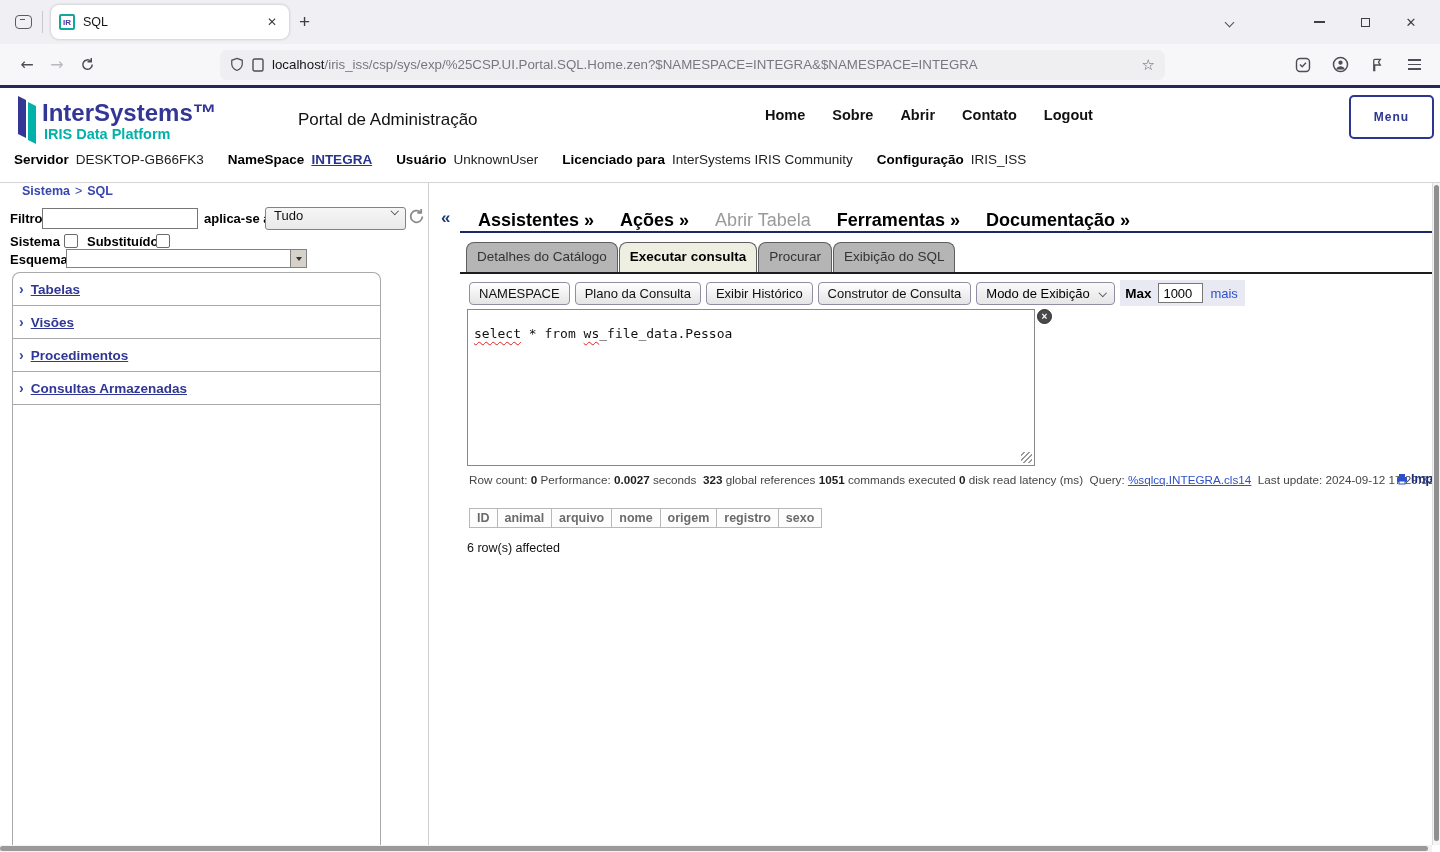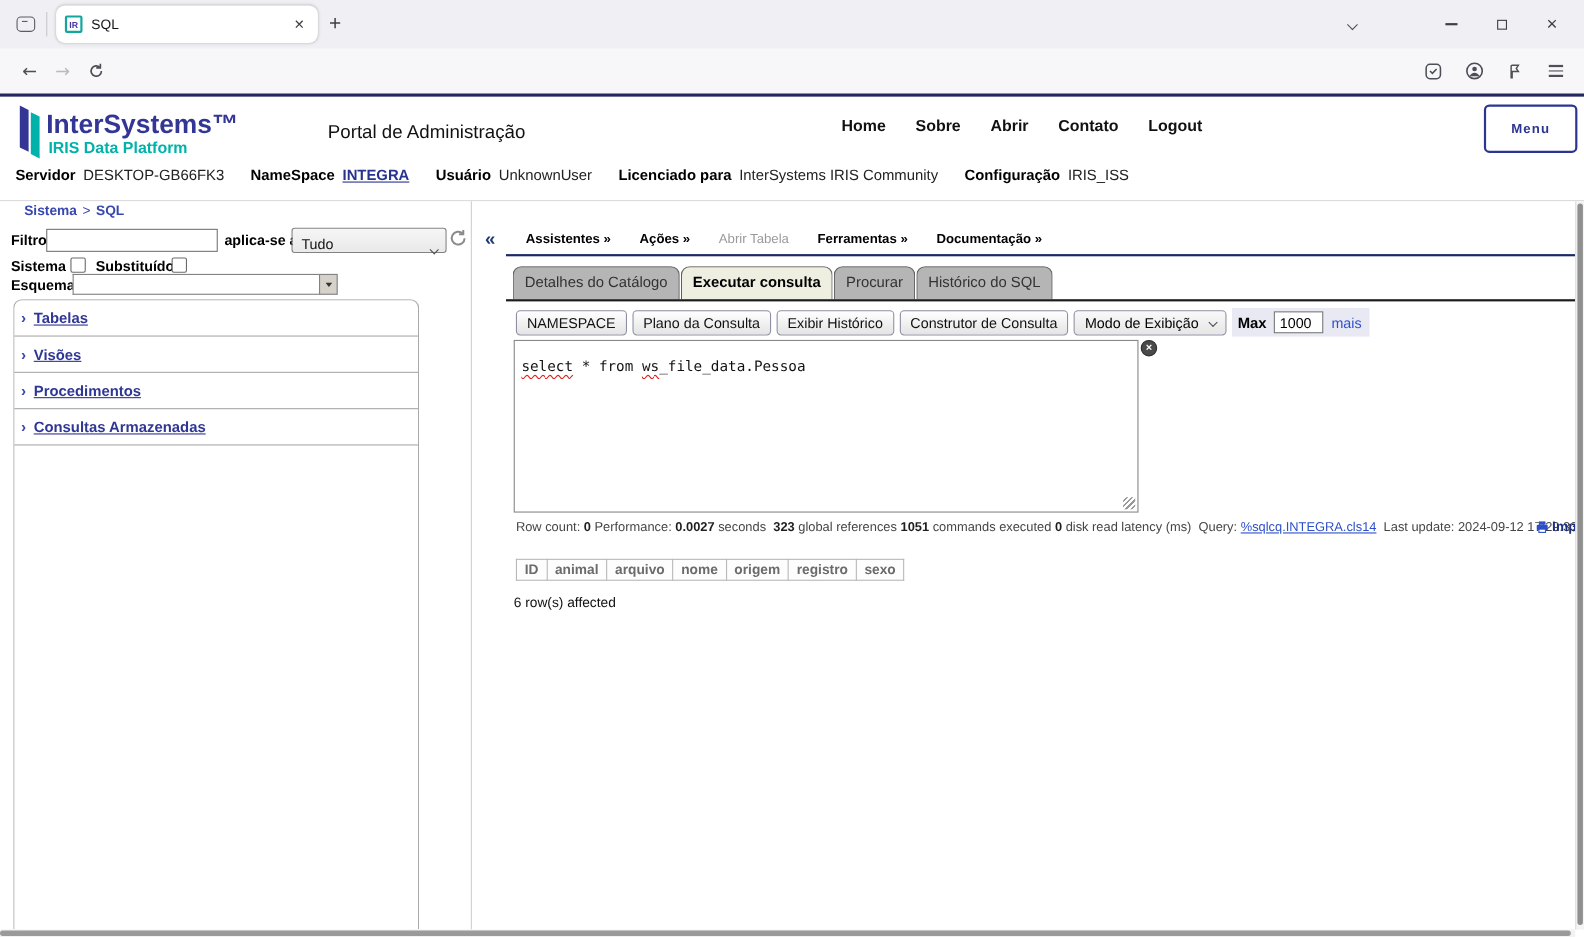--- a/index.html
+++ b/index.html
@@ -61,42 +61,42 @@
   .content { position:absolute; top:183px; left:0; width:1440px; height:669px; background:#fff; }
 
   
   .crumb { position:absolute; left:22px; top:1px; font-size:12.5px; font-weight:bold; color:#3747b0; }
   .crumb a { color:#3747b0; text-decoration:none; }
   .crumb .sep { margin:0 5px; color:#3747b0; font-weight:normal; }
   .lbl { font-weight:bold; font-size:13px; color:#000; }
   .filtro-lbl { position:absolute; left:10px; top:28px; }
   .filtro-input { position:absolute; left:42px; top:25px; width:156px; height:21px; border:1px solid #767676; font-size:13px; padding:0 4px; background:#fff; }
   .aplica-lbl { position:absolute; left:204px; top:28px; }
-  .tudo-select { position:absolute; left:265px; top:24px; width:141px; height:23px; border:1px solid #828282; border-radius:3px; background:linear-gradient(#f6f6f6,#e9e9e9); display:flex; align-items:flex-end; padding:0 8px; font-size:13px; color:#111; }
+  .tudo-select { position:absolute; left:265px; top:24px; width:141px; height:23px; border:1px solid #828282; border-radius:3px; background:linear-gradient(#f6f6f6,#e9e9e9); display:flex; align-items:flex-start; padding:0 8px; font-size:13px; color:#111; }
   .tudo-select .chev { margin-left:auto; width:5.5px; height:5.5px; }
   .refresh-btn { position:absolute; left:408px; top:25px; width:20px; height:20px; }
   .sistema-lbl { position:absolute; left:10px; top:51px; }
   .cb1 { position:absolute; left:64px; top:51px; }
   .subst-lbl { position:absolute; left:87px; top:51px; }
   .cb2 { position:absolute; left:156px; top:51px; }
   .checkbox { width:14px; height:14px; border:1.4px solid #6b6b6b; border-radius:2px; background:#fff; }
   .esquema-lbl { position:absolute; left:10px; top:69px; }
   .combo { position:absolute; left:66px; top:66px; display:flex; }
   .combo input { width:224px; height:19px; border:1px solid #828282; border-right:none; font-size:12px; padding:0 4px; }
   .combo-btn { width:17px; height:19px; background:#d6d2ca; border:1px solid #828282; display:flex; align-items:center; justify-content:center; }
   .tri-down { width:0; height:0; border-left:3.5px solid transparent; border-right:3.5px solid transparent; border-top:4.5px solid #333; }
   .tree-panel { position:absolute; left:12px; top:89px; width:369px; height:573px; border:1px solid #a9a9a9; border-radius:8px 8px 0 0; border-bottom:none; background:#fff; }
   .tree-row { height:33px; border-bottom:1px solid #a9a9a9; display:flex; align-items:center; padding-left:6px; gap:7px; }
   .tree-chev { color:#3747b0; font-size:14px; font-weight:bold; }
   .tree-link { color:#2f3694; font-size:13.5px; font-weight:bold; text-decoration:underline; }
   .v-divider { position:absolute; left:428px; top:0; width:1px; height:662px; background:#cfcfcf; }
 
   
   .collapse-btn { position:absolute; left:441px; top:25px; color:#1d3b72; font-size:17px; font-weight:bold; }
-  .menubar { position:absolute; left:478px; top:27px; display:flex; gap:26px; font-size:12px; }
+  .menubar { position:absolute; left:478px; top:27px; display:flex; gap:26px; font-size:18px; }
   .menubar .mi { font-weight:bold; color:#000; }
   .menubar .mi.disabled { font-weight:normal; color:#9a9a9a; }
   .menurule { position:absolute; left:460px; top:48px; width:972px; height:2px; background:#1b2a67; }
   .tabs { position:absolute; left:466px; top:59px; display:flex; }
   .tab-item { height:30px; padding:6px 10px 0; background:#b5b5b5; border:1px solid #5e5e5e; border-bottom:none; border-radius:8px 8px 0 0; font-size:13.5px; color:#333; margin-right:1px; white-space:nowrap; }
   .tab-item.active { background:#eeeee1; color:#000; font-weight:bold; }
   .tabrule { position:absolute; left:460px; top:89px; width:972px; height:2px; background:#1c1c1c; }
   .qtoolbar { position:absolute; left:469px; top:97px; display:flex; align-items:center; gap:5px; }
   .btn { height:23px; padding:2px 9px; border:1px solid #8f8fa3; border-radius:4px; background:linear-gradient(#ffffff,#e4e4e4); font-size:13px; color:#111; display:flex; align-items:center; }
   .mode-select { height:23px; border:1px solid #8f8fa3; border-radius:4px; background:linear-gradient(#f9f9f9,#e6e6e6); display:flex; align-items:center; gap:10px; padding:0 9px; font-size:13px; }
@@ -157,20 +157,30 @@
   </div>
   <div class="urlrow">
     <div class="navbtn glyph">←</div>
     <div class="navbtn glyph disabled">→</div>
     <div class="navbtn">
       <svg width="15" height="15" viewBox="0 0 16 16">
           <path d="M13 8a5 5 0 1 1-1.5-3.5" fill="none" stroke="#4e4e56" stroke-width="1.6"></path>
           <path d="M12 1v4h-4" fill="none" stroke="#4e4e56" stroke-width="1.6"></path>
         </svg>
     </div>
+    <div class="urlfield">
+      <svg width="14" height="15" viewBox="0 0 16 16">
+          <path d="M8 1l6 2.2v4.3c0 3.8-2.7 6-6 7.3-3.3-1.3-6-3.5-6-7.3V3.2z" fill="none" stroke="#4e4e56" stroke-width="1.4"></path>
+        </svg>
+      <svg width="12" height="14" viewBox="0 0 12 14">
+          <rect x="1" y="1" width="10" height="12" rx="1.5" fill="none" stroke="#4e4e56" stroke-width="1.4"></rect>
+        </svg>
+      <div class="url-text"><span class="url-host">localhost</span><span class="url-rest">/iris_iss/csp/sys/exp/%25CSP.UI.Portal.SQL.Home.zen?$NAMESPACE=INTEGRA&amp;$NAMESPACE=INTEGRA</span></div>
+      <span class="star glyph">☆</span>
+    </div>
     <div class="right-icons">
       <div class="ric">
         <svg width="16" height="16" viewBox="0 0 16 16">
             <rect x="1.5" y="1.5" width="13" height="13" rx="3.5" fill="none" stroke="#4e4e56" stroke-width="1.4"></rect>
             <path d="M5 7.5l2.2 2.2L11 5.8" fill="none" stroke="#4e4e56" stroke-width="1.4"></path>
           </svg>
       </div>
       <div class="ric">
         <svg width="17" height="17" viewBox="0 0 16 16">
             <circle cx="8" cy="8" r="6.6" fill="none" stroke="#4e4e56" stroke-width="1.4"></circle>
@@ -278,21 +288,21 @@
     <span class="mi disabled">Abrir Tabela</span>
     <span class="mi">Ferramentas »</span>
     <span class="mi">Documentação »</span>
   </div>
   <div class="menurule"></div>
 
   <div class="tabs">
     <div class="tab-item">Detalhes do Catálogo</div>
     <div class="tab-item active">Executar consulta</div>
     <div class="tab-item">Procurar</div>
-    <div class="tab-item">Histórico do SQL</div>
+    <div class="tab-item">Exibição do SQL</div>
   </div>
   <div class="tabrule"></div>
 
   <div class="qtoolbar">
     <div class="btn">NAMESPACE</div>
     <div class="btn">Plano da Consulta</div>
     <div class="btn">Exibir Histórico</div>
     <div class="btn">Construtor de Consulta</div>
     <div class="mode-select">
         <span>Modo de Exibição</span>

